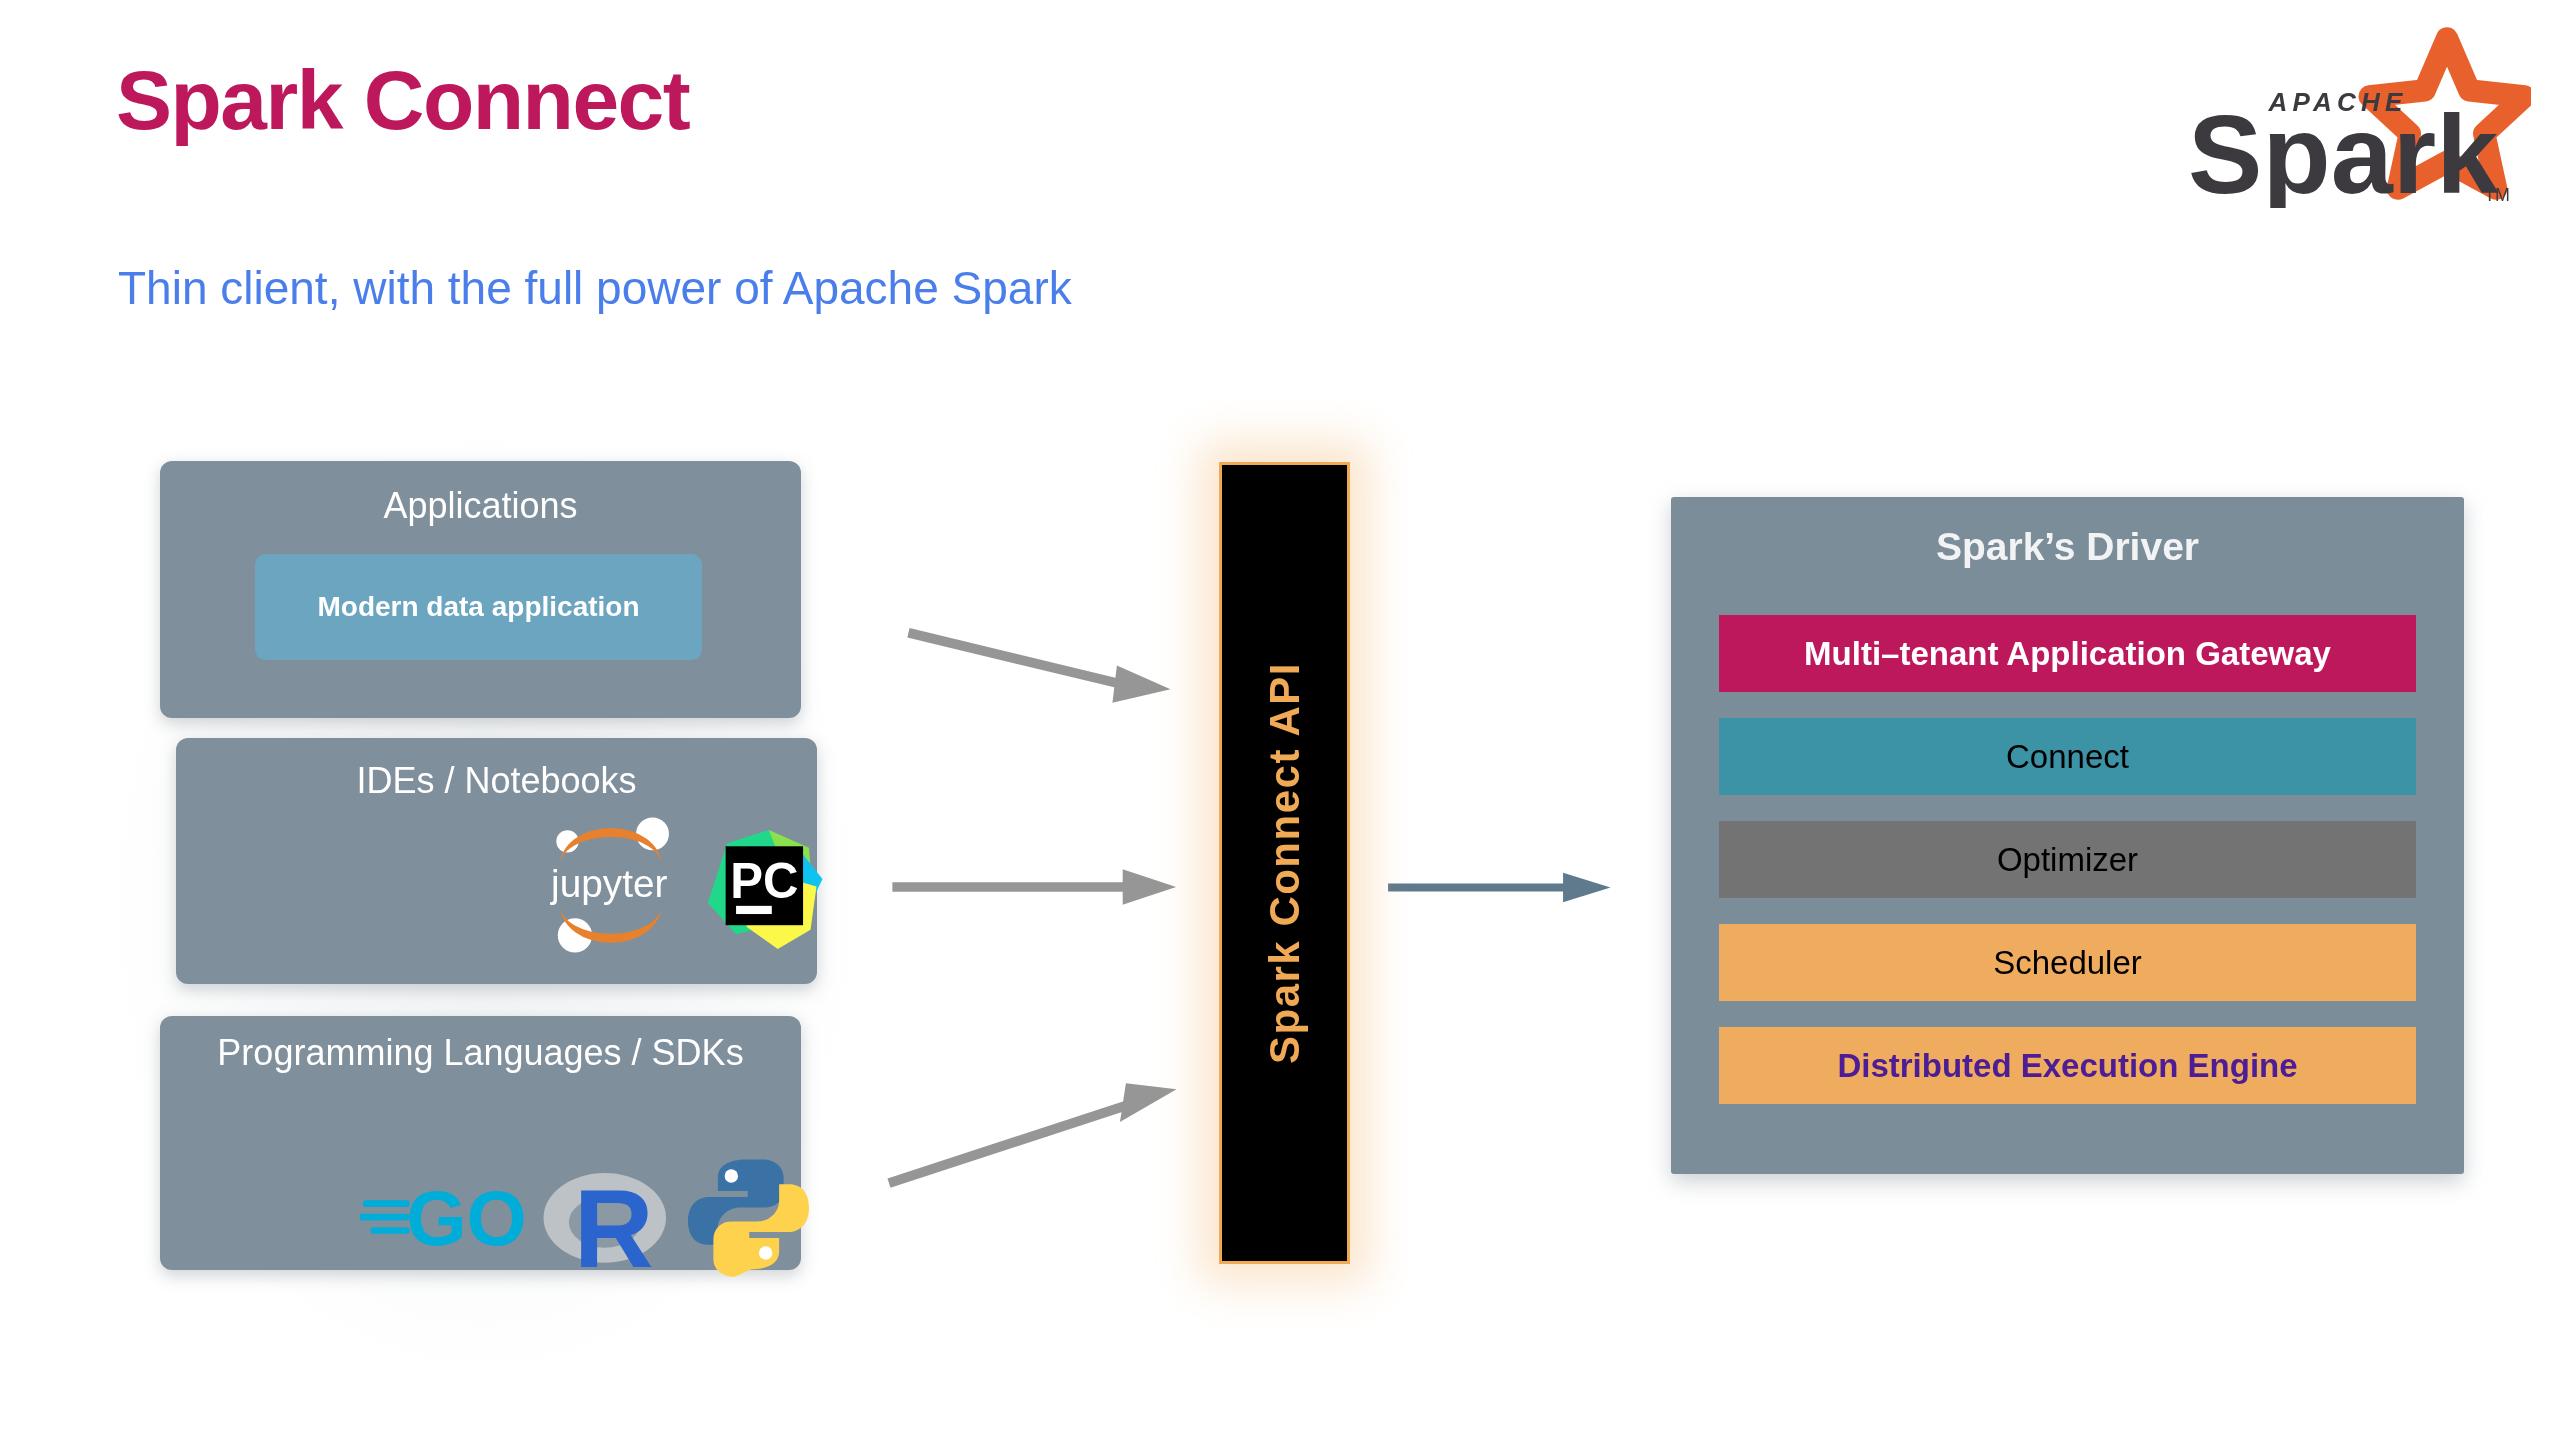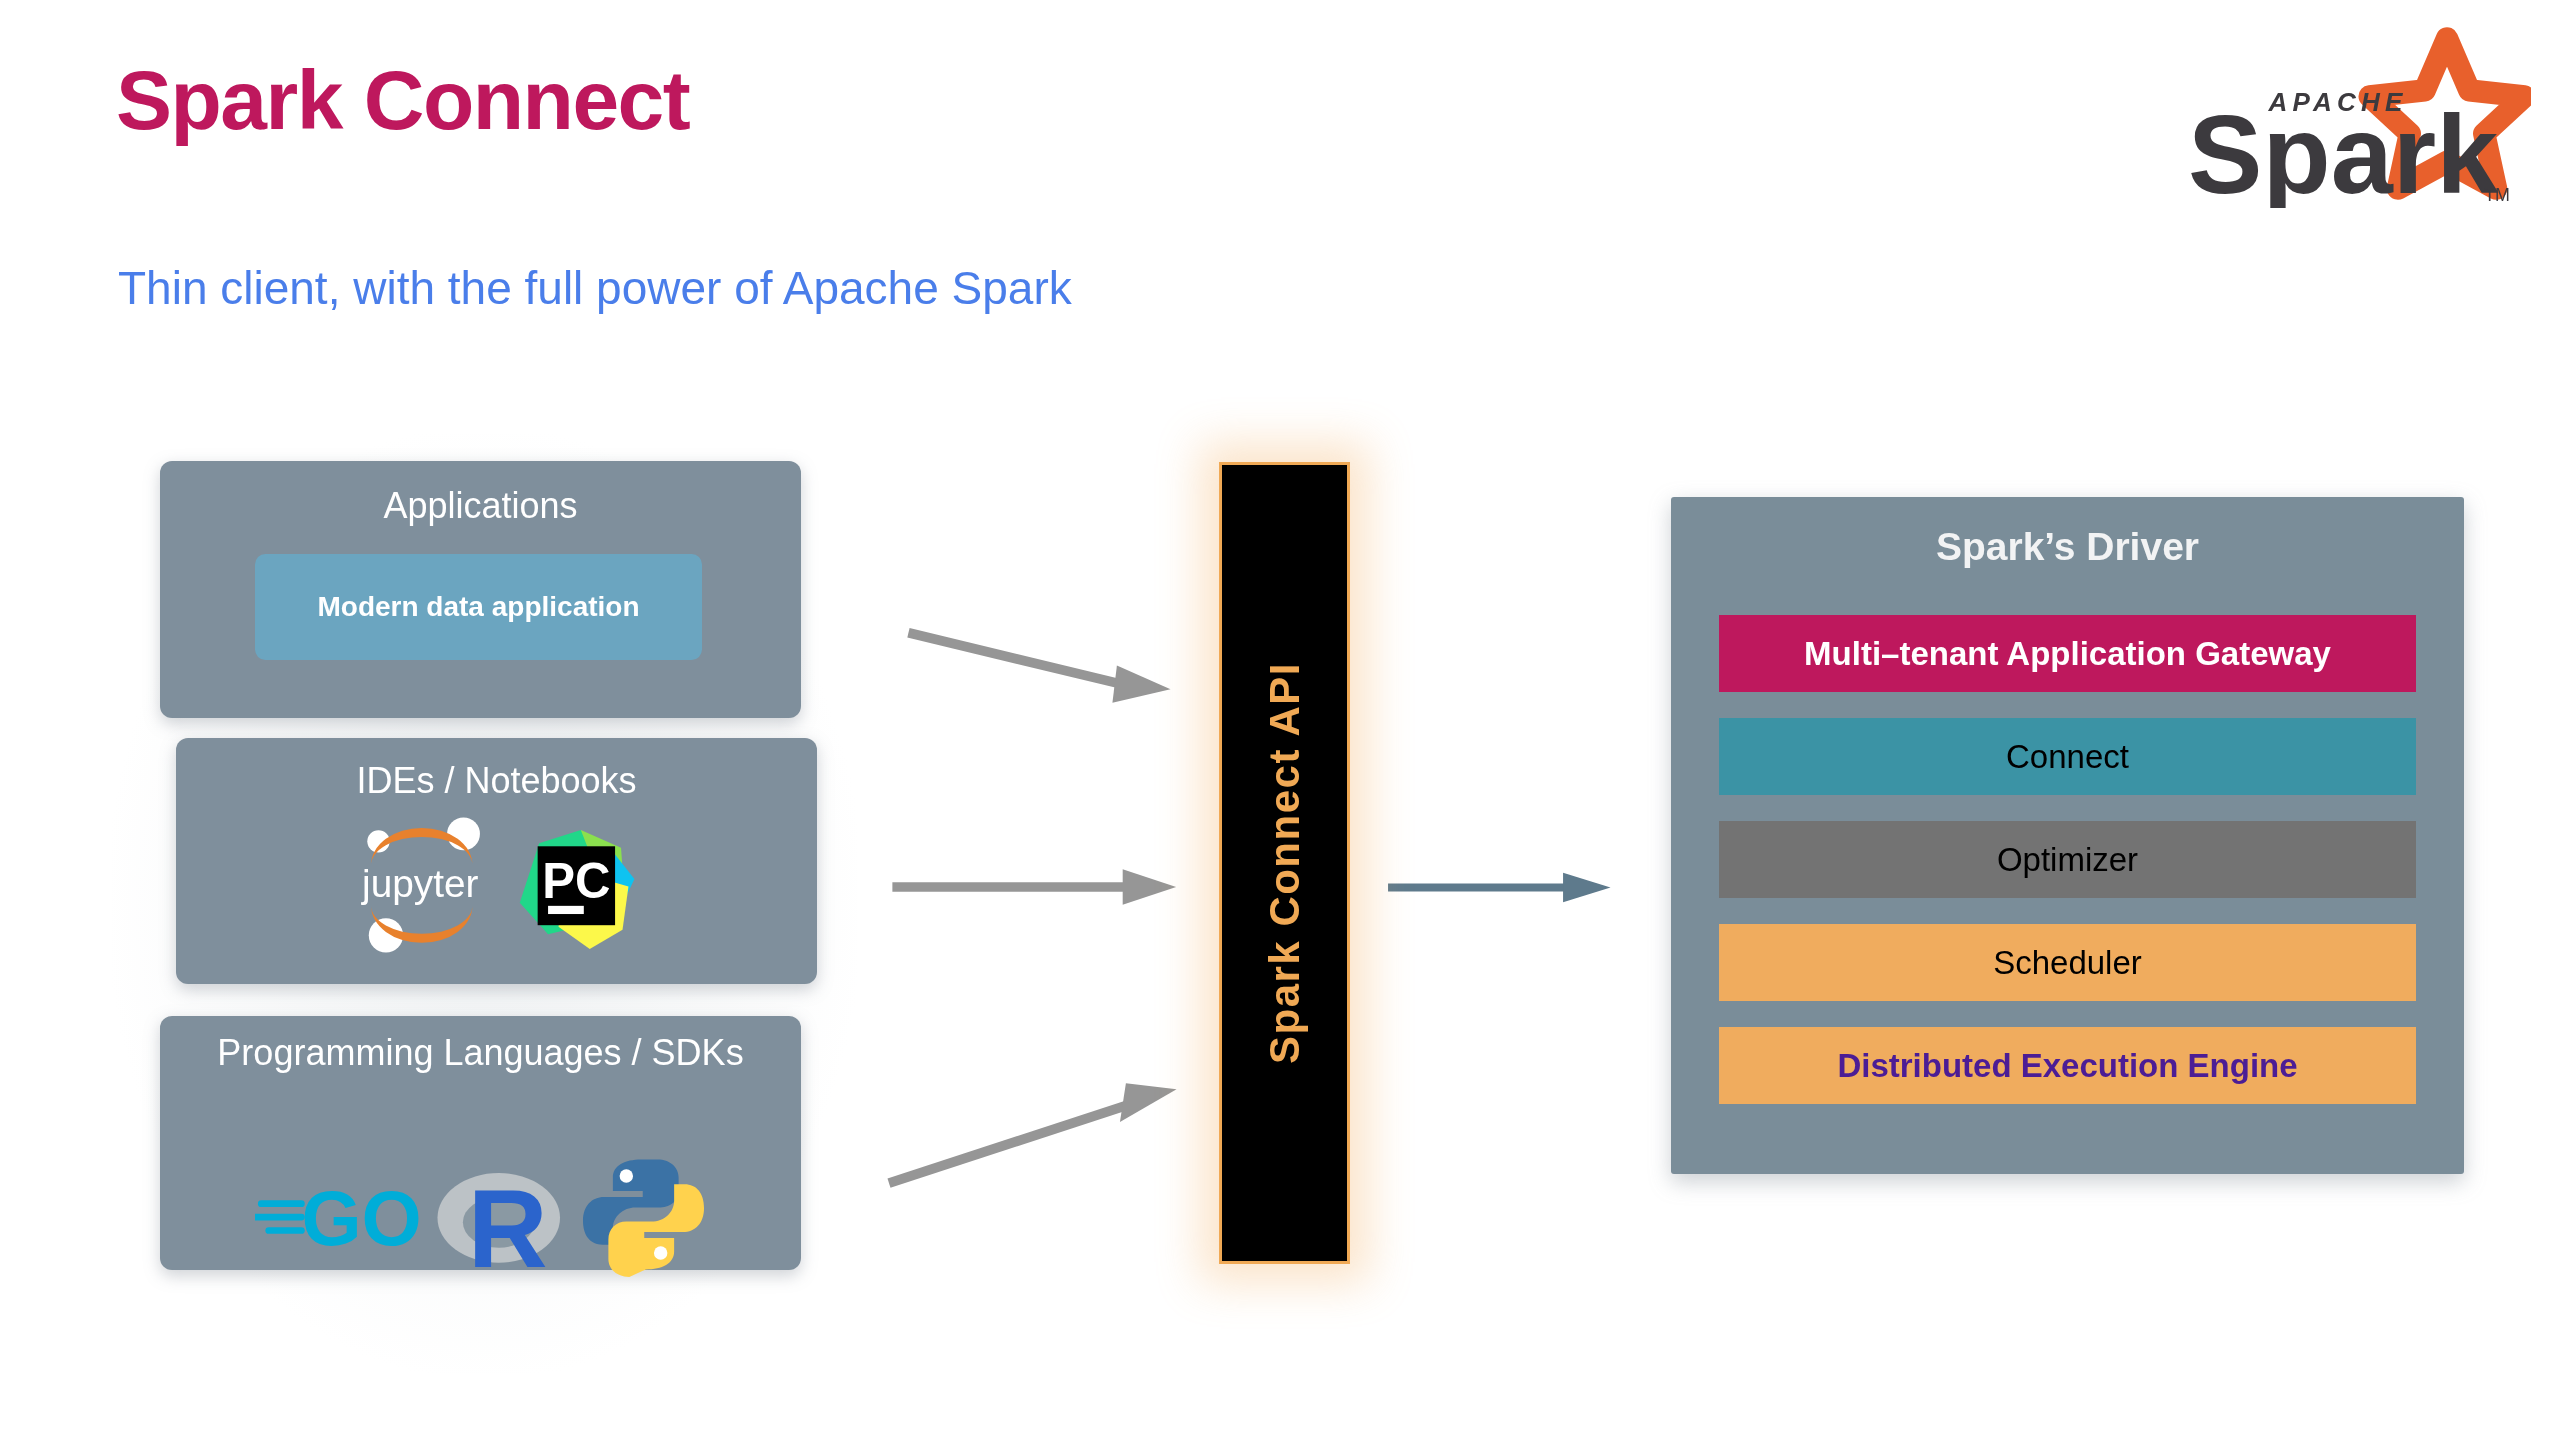--- a/index.html
+++ b/index.html
@@ -86,21 +86,22 @@
 
   #card-langs { left: 160px; top: 1016px; width: 641px; height: 254px; }
   #card-langs .card-title { top: 16.4px; }
 
   .logo-row {
     position: absolute;
     left: 0;
     width: 100%;
     display: flex;
     align-items: center;
-    justify-content: center;
+    justify-content: flex-end;
+    padding-left: 11px;
   }
   #ide-logos { top: 78px; gap: 19.4px; }
   #lang-logos { top: 133px; gap: 7.5px; }
 
   
   #spark-connect-api {
     position: absolute;
     left: 1219px;
     top: 462px;
     width: 131px;

